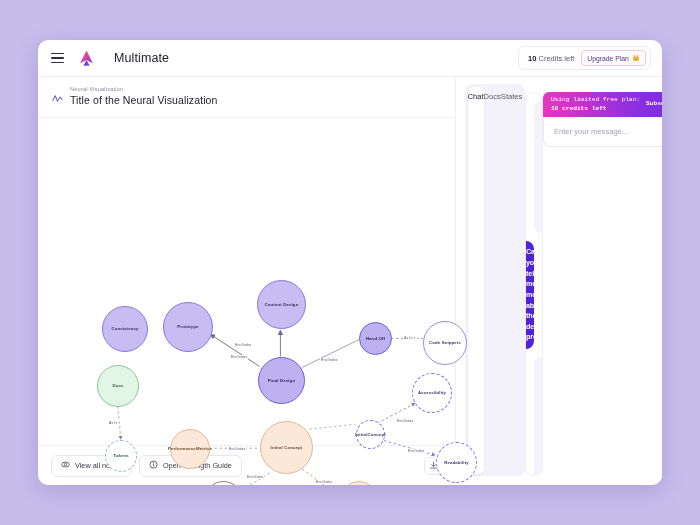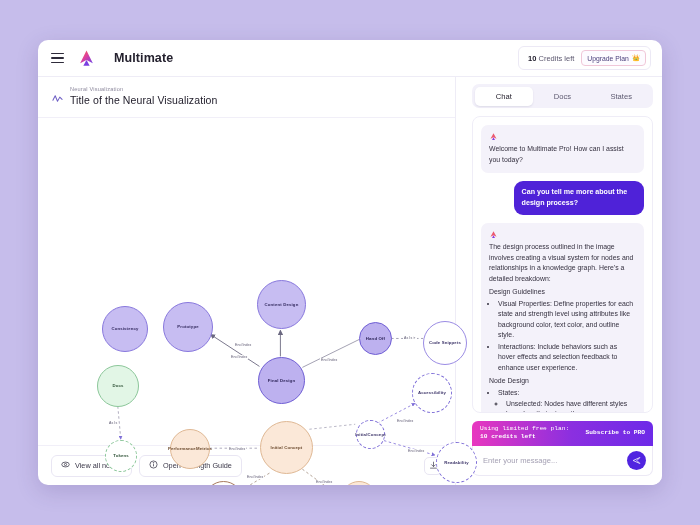--- a/index.html
+++ b/index.html
@@ -25,41 +25,41 @@
     height: 37px;
     border-bottom: 1px solid #eeecf6;
     display: flex; align-items: center;
     padding: 0 11px 0 13px;
     flex: 0 0 auto;
   }
   .hamburger { width: 13px; display: flex; flex-direction: column; gap: 3px; cursor: pointer; }
   .hamburger i { display:block; height: 1.3px; background: #2e2b3a; border-radius: 2px; }
   .brand { display: flex; align-items: center; gap: 6px; margin-left: 13px; }
   .logo-mark { width: 19px; height: 19px; position: relative; }
-  .brand-name { font-size: 12.5px; font-weight: 700; color: #24212e; letter-spacing: .1px; padding-left: 12px; }
+  .brand-name { font-size: 12.5px; font-weight: 400; color: #24212e; letter-spacing: .1px; padding-left: 12px; }
   .topbar-right { margin-left: auto; display: flex; align-items: center; }
   .credits-pill {
     display: flex; align-items: center; gap: 7px;
     border: 1px solid #ece9f5; border-radius: 6px;
     padding: 3px 4px 3px 9px; background: #fff;
   }
   .credits-text { font-size: 7.5px; color: #5d5970; white-space: nowrap; }
   .credits-text b { color: #1f1c2b; font-weight: 700; }
   .upgrade-btn {
     display: flex; align-items: center; gap: 3px;
     font-size: 6.8px; color: #4a3f7a;
     border: 1px solid #f0c7d8; border-radius: 4px;
     padding: 3px 5px; background: #fdfbff; cursor: pointer;
     white-space: nowrap;
   }
   .crown { font-size: 6.5px; color: #f0a92c; }
   
-  .body-row { flex: 1; display: flex; min-height: 0; gap: 7px; }
+  .body-row { flex: 1; display: flex; min-height: 0; }
   .left-pane { width: 418px; display: flex; flex-direction: column; border-right: 1px solid #eeecf6; min-width:0; }
-  .right-pane { flex: 1; display: flex; flex-direction: column; background:#fff; min-width:0; padding: 7px 9px 9px 9px; }
+  .right-pane { flex: 1; display: flex; flex-direction: row; background:#fff; min-width:0; padding: 7px 9px 9px 9px; }
   
   .viz-header {
     display: flex; align-items: flex-start; gap: 7px;
     padding: 9px 14px 9px 14px;
     border-bottom: 1px solid #f1eff8;
     flex: 0 0 auto;
   }
   .viz-icon { color: #6e5fc4; margin-top: 4px; flex: 0 0 auto; }
   .viz-kicker { font-size: 5.6px; color: #8e8a9e; letter-spacing:.2px; }
   .viz-title { font-size: 10.5px; color: #24212e; margin-top: 2px; letter-spacing:.1px; }

